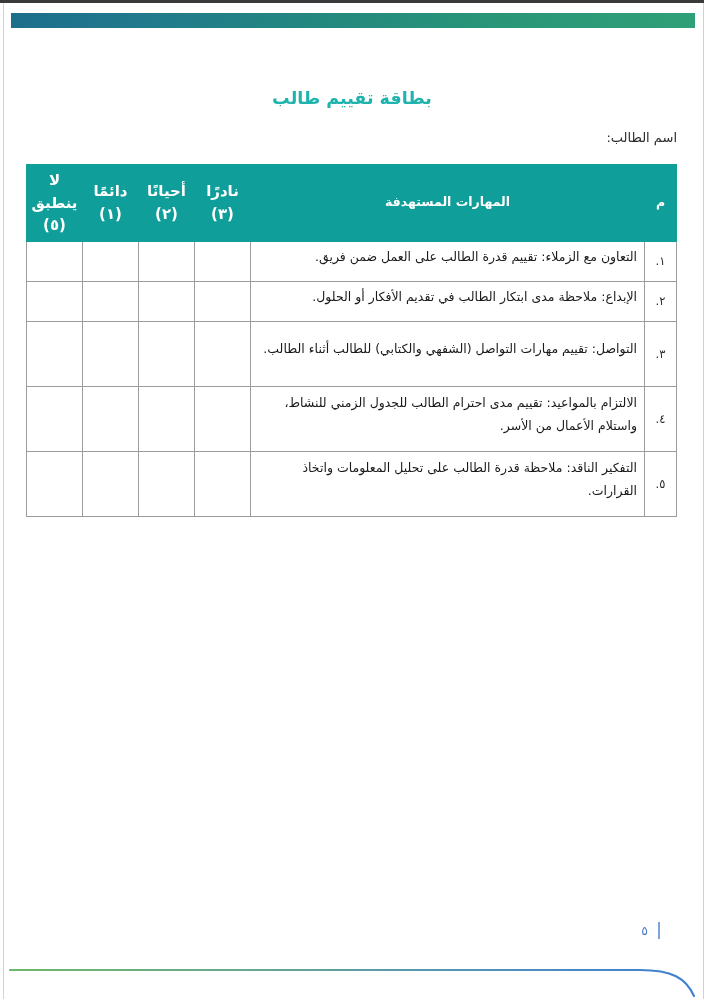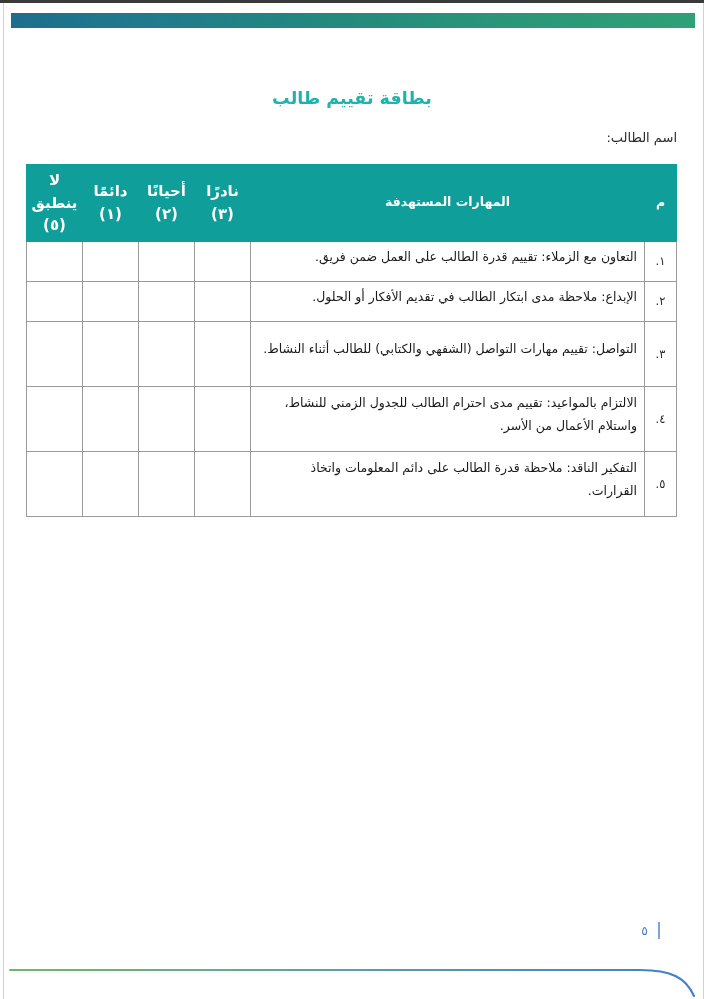--- a/index.html
+++ b/index.html
@@ -217,37 +217,37 @@
     <tr class="row-h1">
       <td class="cell-num">٢.</td>
       <td class="cell-skill">الإبداع: ملاحظة مدى ابتكار الطالب في تقديم الأفكار أو الحلول.</td>
       <td class="cell-score"></td>
       <td class="cell-score"></td>
       <td class="cell-score"></td>
       <td class="cell-score"></td>
     </tr>
     <tr class="row-h2">
       <td class="cell-num">٣.</td>
-      <td class="cell-skill">التواصل: تقييم مهارات التواصل (الشفهي والكتابي) للطالب أثناء النشاط.</td>
+      <td class="cell-skill">التواصل: تقييم مهارات التواصل (الشفهي والكتابي) للطالب أثناء الطالب.</td>
       <td class="cell-score"></td>
       <td class="cell-score"></td>
       <td class="cell-score"></td>
       <td class="cell-score"></td>
     </tr>
     <tr class="row-h2">
       <td class="cell-num">٤.</td>
       <td class="cell-skill">الالتزام بالمواعيد: تقييم مدى احترام الطالب للجدول الزمني للنشاط، واستلام الأعمال من الأسر.</td>
       <td class="cell-score"></td>
       <td class="cell-score"></td>
       <td class="cell-score"></td>
       <td class="cell-score"></td>
     </tr>
     <tr class="row-h2">
       <td class="cell-num">٥.</td>
-      <td class="cell-skill">التفكير الناقد: ملاحظة قدرة الطالب على دائم المعلومات واتخاذ القرارات.</td>
+      <td class="cell-skill">التفكير الناقد: ملاحظة قدرة الطالب على تحليل المعلومات واتخاذ القرارات.</td>
       <td class="cell-score"></td>
       <td class="cell-score"></td>
       <td class="cell-score"></td>
       <td class="cell-score"></td>
     </tr>
   </tbody>
 </table>
 
 <div class="page-number">
   <span class="pn-bar"></span>

